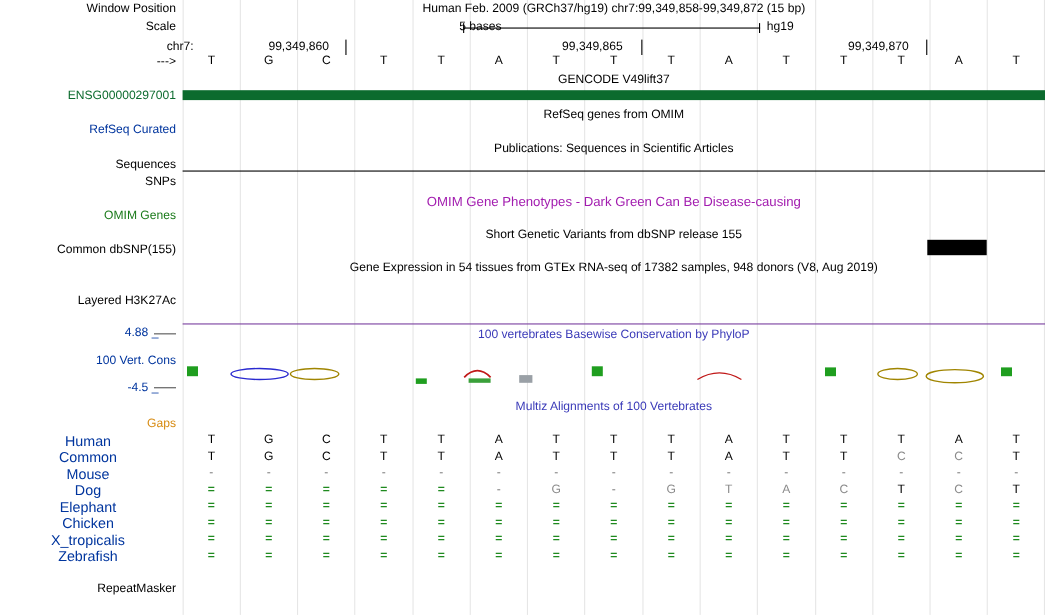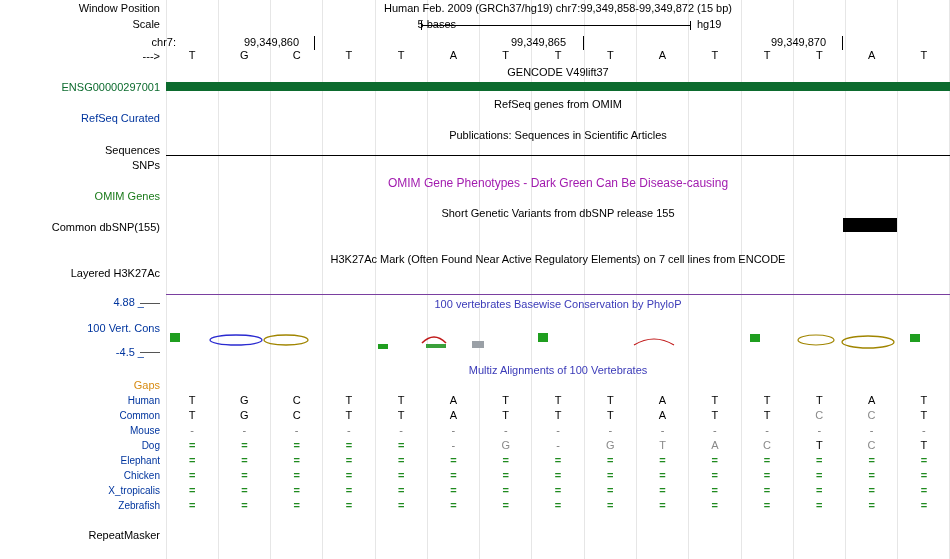--- a/index.html
+++ b/index.html
@@ -24,21 +24,21 @@
   .baserow{position:absolute;left:166px;width:784px;height:14px;}
   .baserow b{
     position:absolute;font-weight:normal;font-size:11px;
     text-align:center;width:20px;margin-left:-10px;
   }
   .ruler-tick{position:absolute;font-size:11px;white-space:nowrap;}
   .hr{position:absolute;height:1px;background:#000;}
   .green-bar{position:absolute;background:#0c6b2e;height:9px;}
   .purple-line{position:absolute;height:1px;background:#7a3fa0;left:166px;width:784px;}
   .cons-axis{position:absolute;left:140px;width:20px;height:1px;background:#555;}
-  .species{position:absolute;left:0;width:160px;text-align:right;font-size:10px;line-height:15px;}
+  .species{position:absolute;left:0;width:160px;text-align:center;font-size:13px;line-height:15px;}
   .speciesrow{position:absolute;left:166px;width:784px;height:15px;}
   .speciesrow b{
     position:absolute;font-weight:normal;font-size:11px;
     text-align:center;width:20px;margin-left:-10px;line-height:15px;
   }
   .blue{color:#00359e;}
   .darkgreen{color:#006400;text-align:right;}
   .dbsnp-box{position:absolute;background:#000;}
 </style>
 </head>
@@ -120,22 +120,22 @@
   <div class="hr" style="top:155px;left:166px;width:784px;"></div>
   <div class="lbl" style="top:159px;left:0;width:160px;">SNPs</div>
 
   <div class="center-text" style="top:176px;color:#a21caf;font-size:12px;">OMIM Gene Phenotypes - Dark Green Can Be Disease-causing</div>
   <div class="lbl" style="top:190px;left:0;width:160px;color:#1a7a1a;">OMIM Genes</div>
 
   <div class="center-text" style="top:207px;">Short Genetic Variants from dbSNP release 155</div>
   <div class="lbl" style="top:221px;left:0;width:160px;">Common dbSNP(155)</div>
   <div class="dbsnp-box" style="top:218px;left:843px;width:54px;height:14px;"></div>
 
-
-  <div class="center-text" style="top:253px;">H3K27Ac Mark (Often Found Near Active Regulatory Elements) on 7 cell lines from ENCODE</div>
+  <div class="center-text" style="top:237px;">Gene Expression in 54 tissues from GTEx RNA-seq of 17382 samples, 948 donors (V8, Aug 2019)</div>
+
   <div class="lbl" style="top:267px;left:0;width:160px;">Layered H3K27Ac</div>
 
   <div class="purple-line" style="top:294px;"></div>
   <div class="center-text" style="top:298px;color:#3a3ab8;">100 vertebrates Basewise Conservation by PhyloP</div>
   <div class="lbl blue" style="top:296px;left:64px;width:80px;">4.88 _</div>
   <div class="cons-axis" style="top:303px;"></div>
   <div class="lbl blue" style="top:322px;left:0;width:160px;color:#00359e;">100 Vert. Cons</div>
   <div class="lbl blue" style="top:346px;left:64px;width:80px;">-4.5 _</div>
   <div class="cons-axis" style="top:352px;"></div>
 

